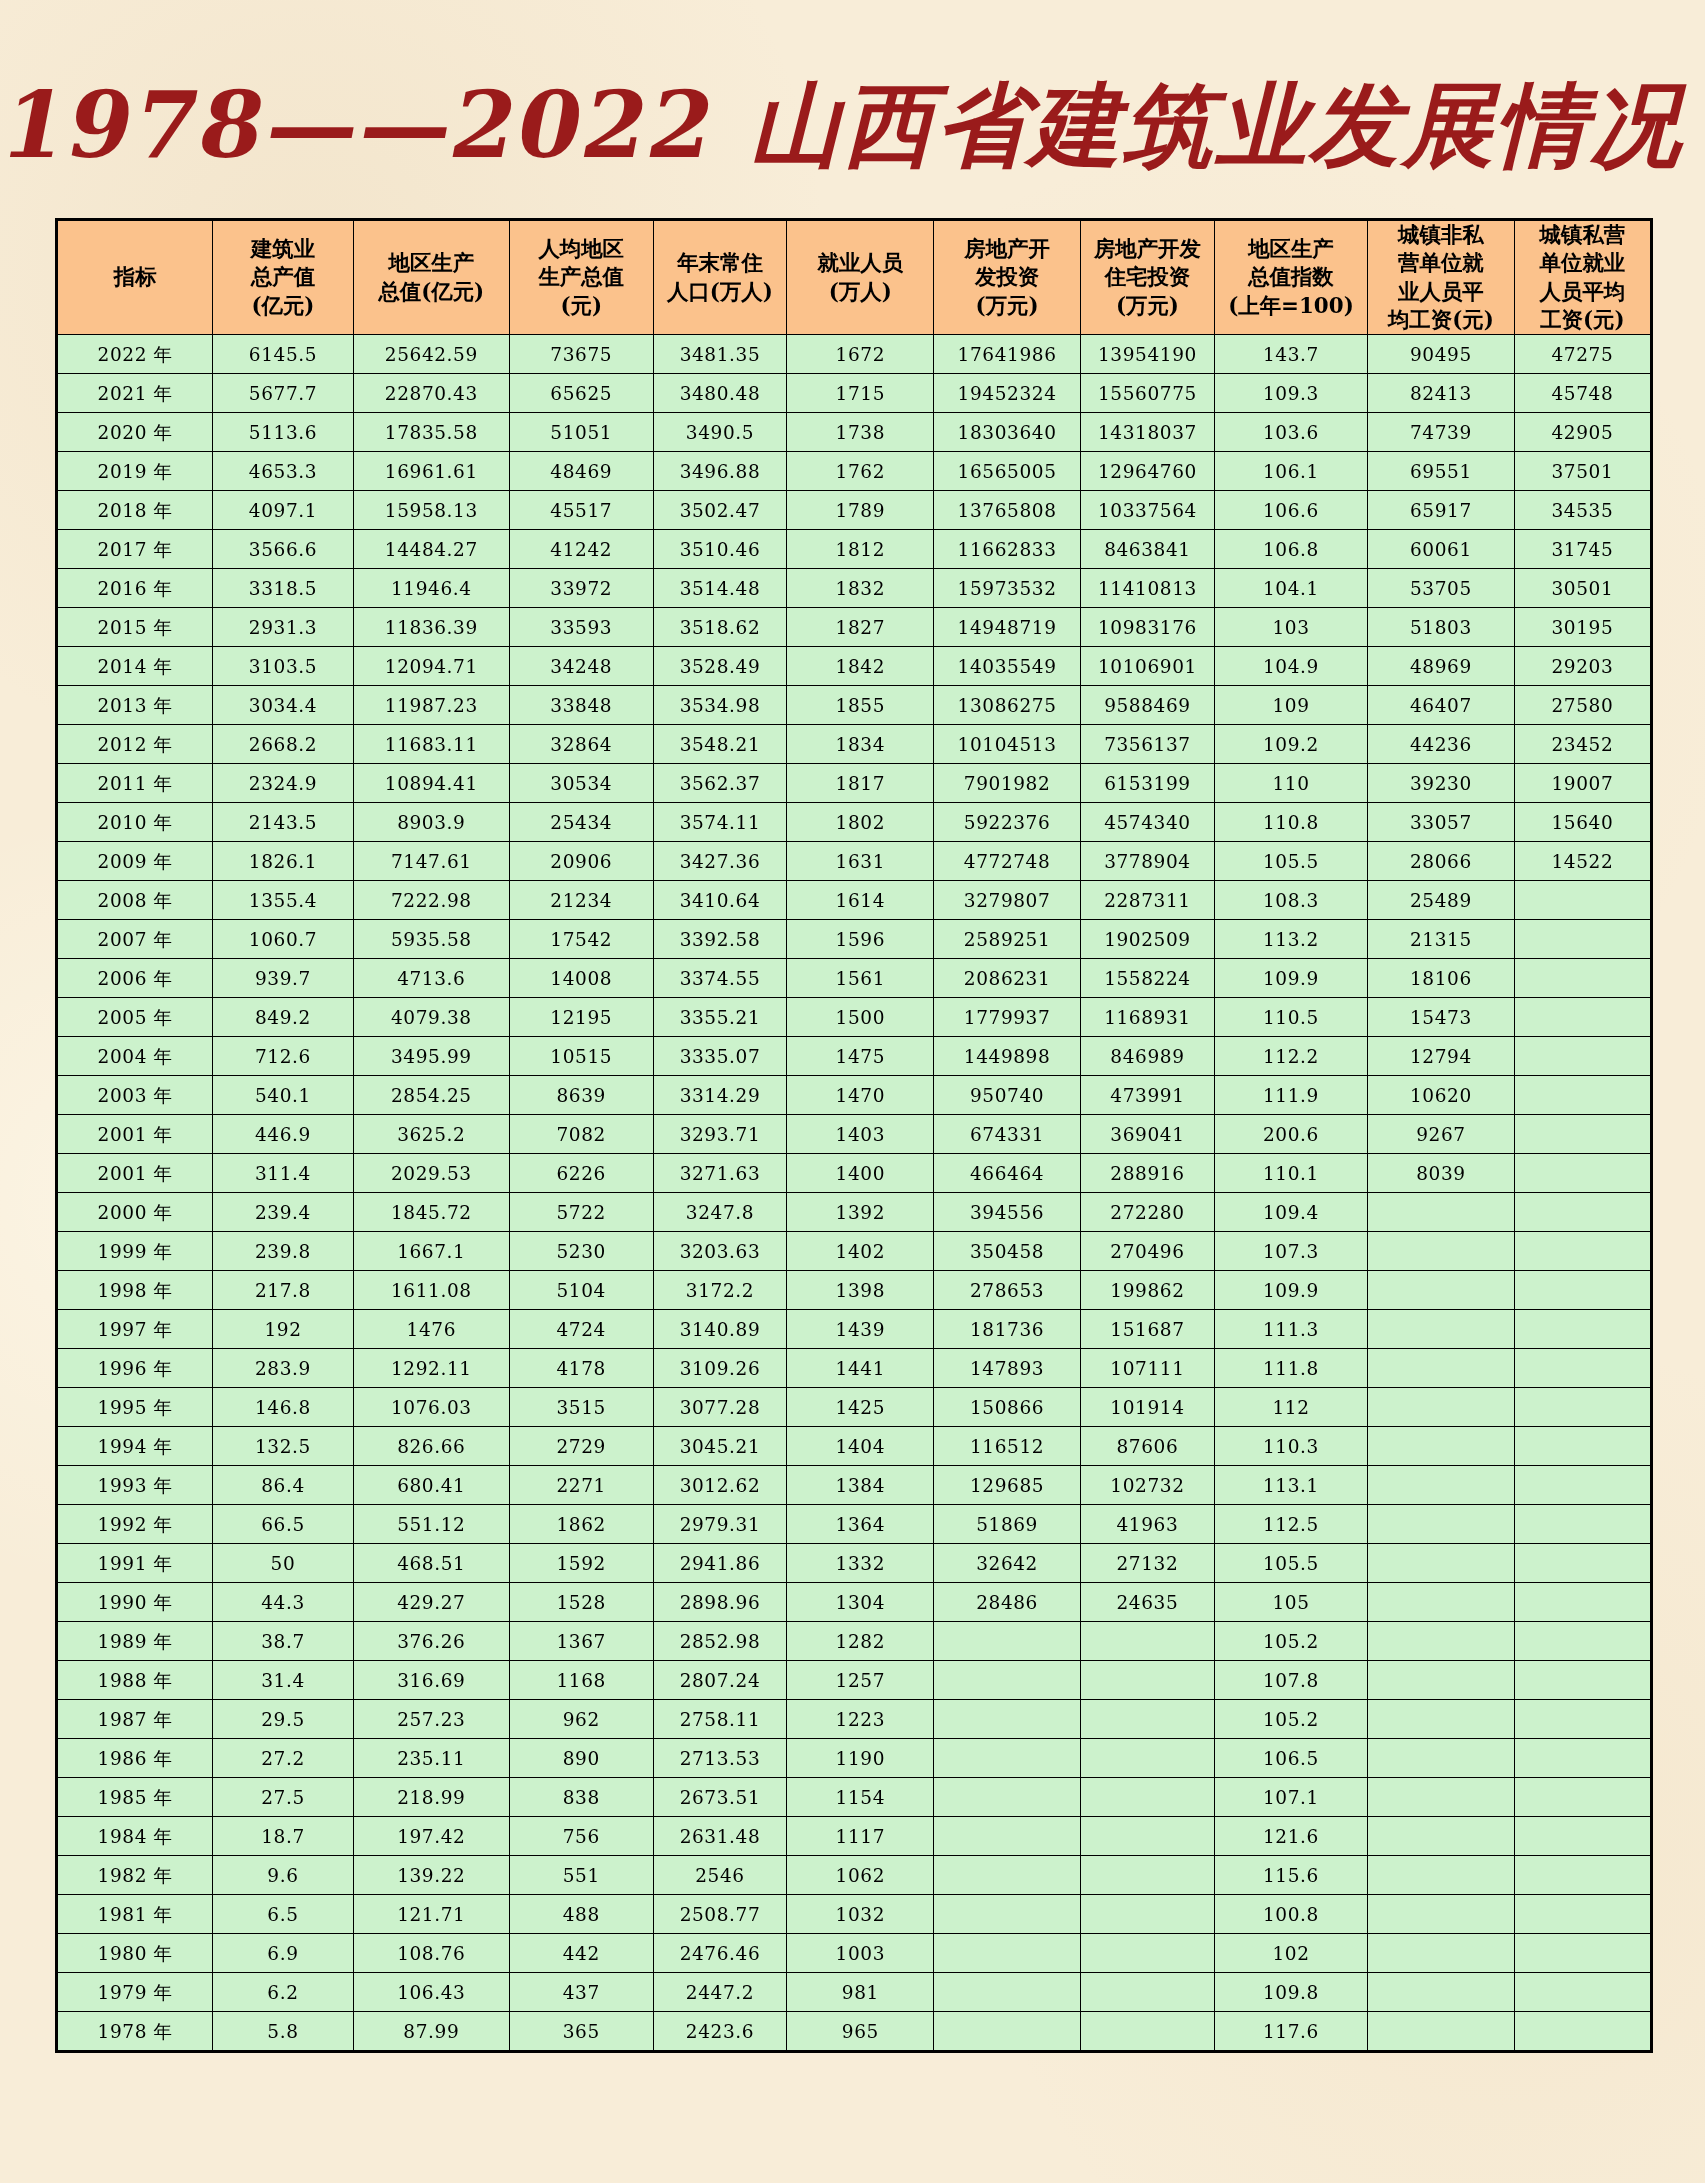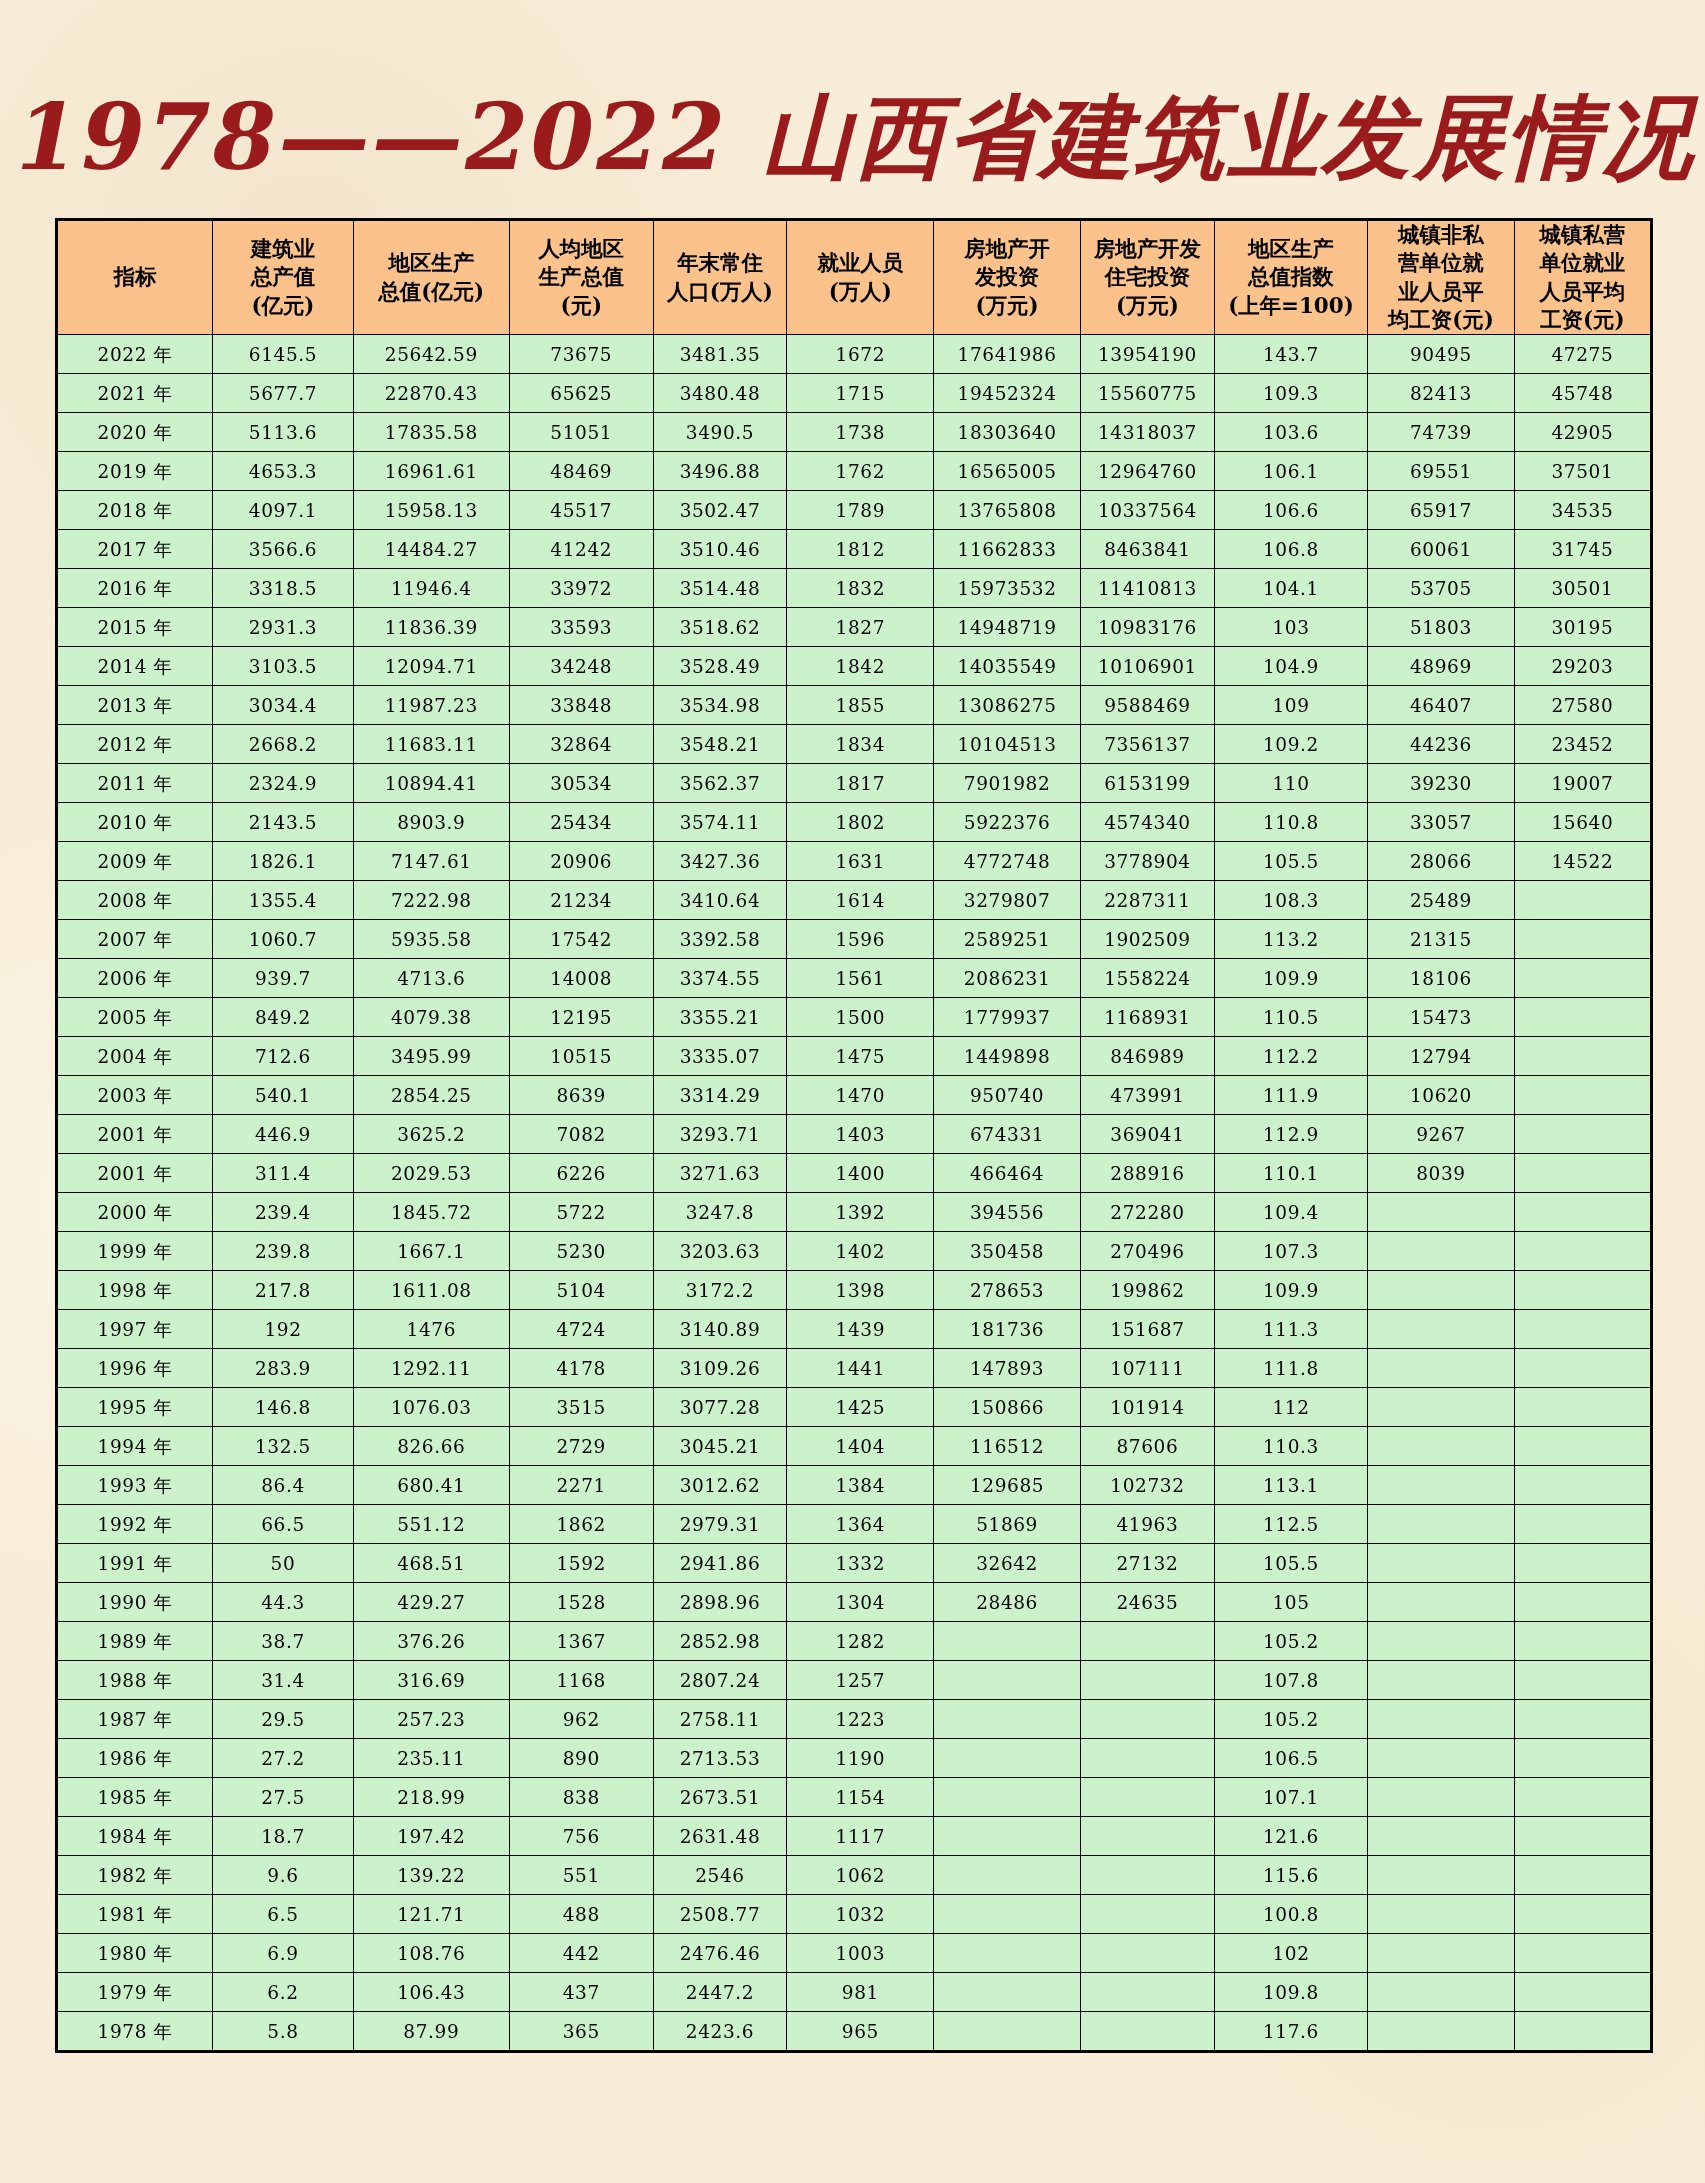--- a/index.html
+++ b/index.html
@@ -19,22 +19,21 @@
       radial-gradient(circle at 88% 85%, rgba(224,198,152,0.15) 0, transparent 22%),
       radial-gradient(circle at 8% 55%, rgba(255,252,240,0.5) 0, transparent 20%);
     overflow: hidden;
   }
   .title {
     position: absolute;
     left: 0;
     right: 0;
     top: 35px;
     height: 173px;
-    margin: 16px;
-    text-align: center;
+    margin: 4px;
     font-family: "DejaVu Serif", serif;
     font-style: italic;
     font-weight: bold;
     font-size: 91px;
     line-height: 173px;
     color: #9A1B1B;
     letter-spacing: 2.3px;
     white-space: nowrap;
   }
   table.stat-table {
@@ -388,21 +387,21 @@
       </tr>
       <tr>
         <td>2001 年</td>
         <td>446.9</td>
         <td>3625.2</td>
         <td>7082</td>
         <td>3293.71</td>
         <td>1403</td>
         <td>674331</td>
         <td>369041</td>
-        <td>112.9</td>
+        <td>200.6</td>
         <td>9267</td>
         <td></td>
       </tr>
       <tr>
         <td>2001 年</td>
         <td>311.4</td>
         <td>2029.53</td>
         <td>6226</td>
         <td>3271.63</td>
         <td>1400</td>

